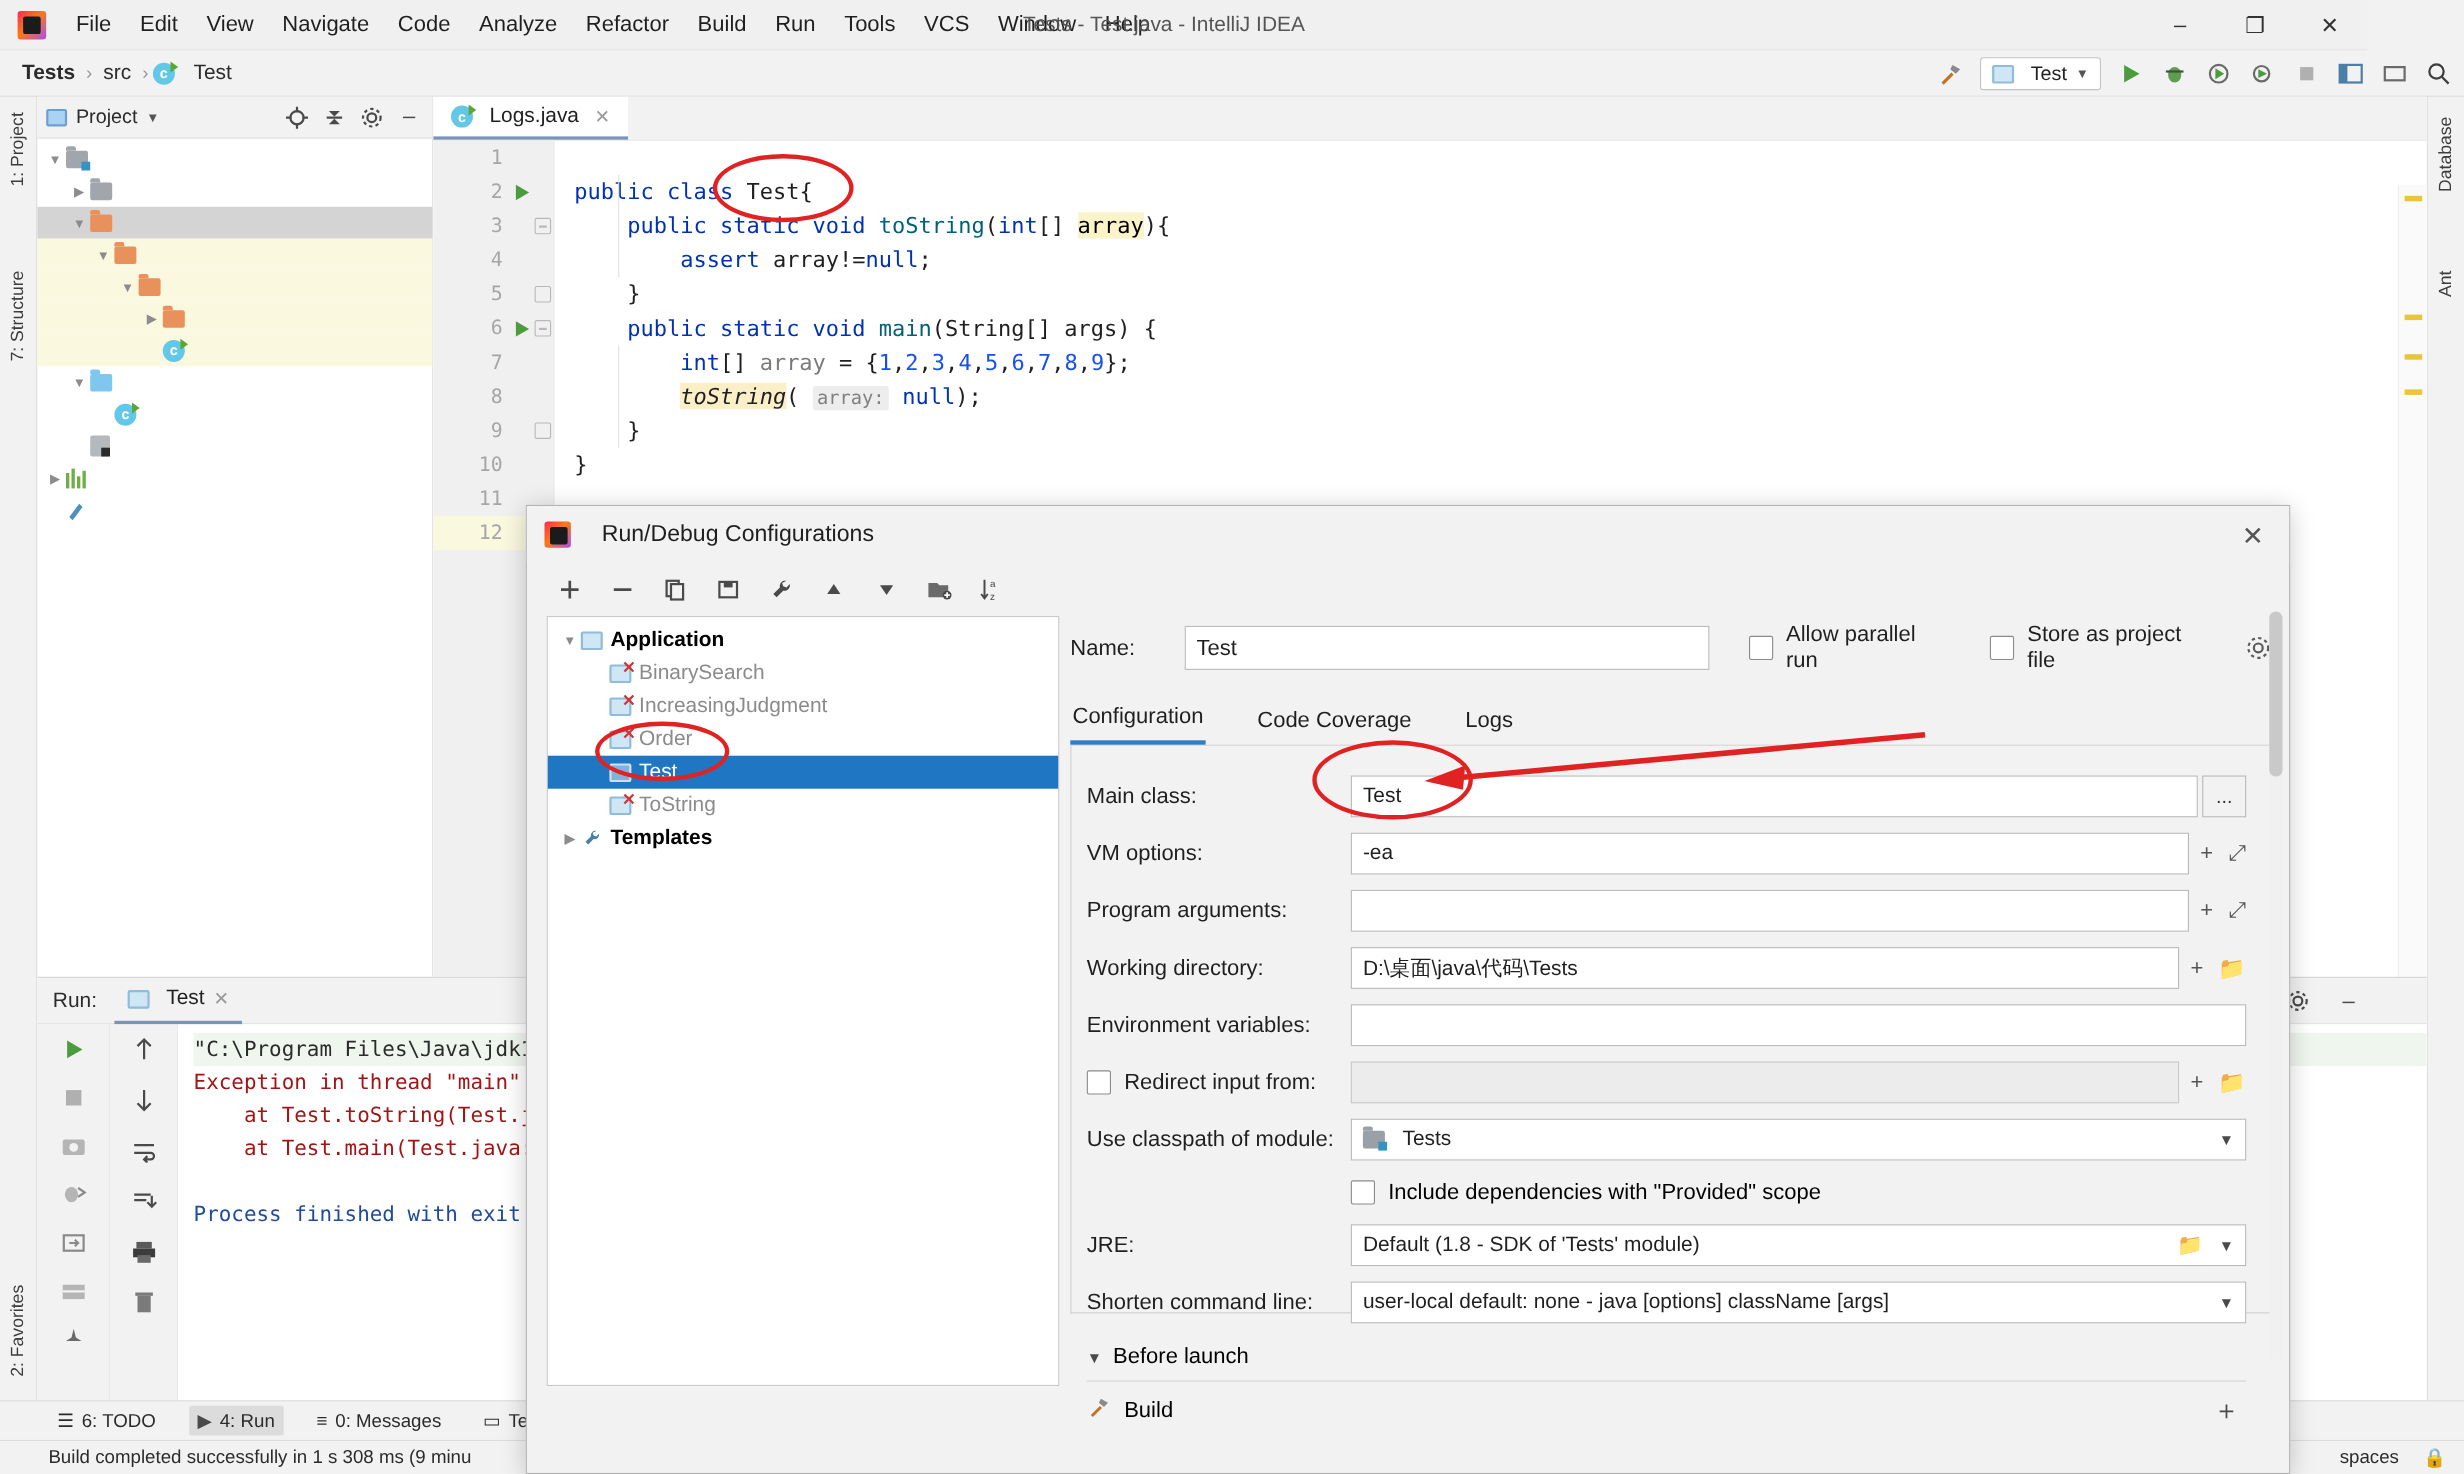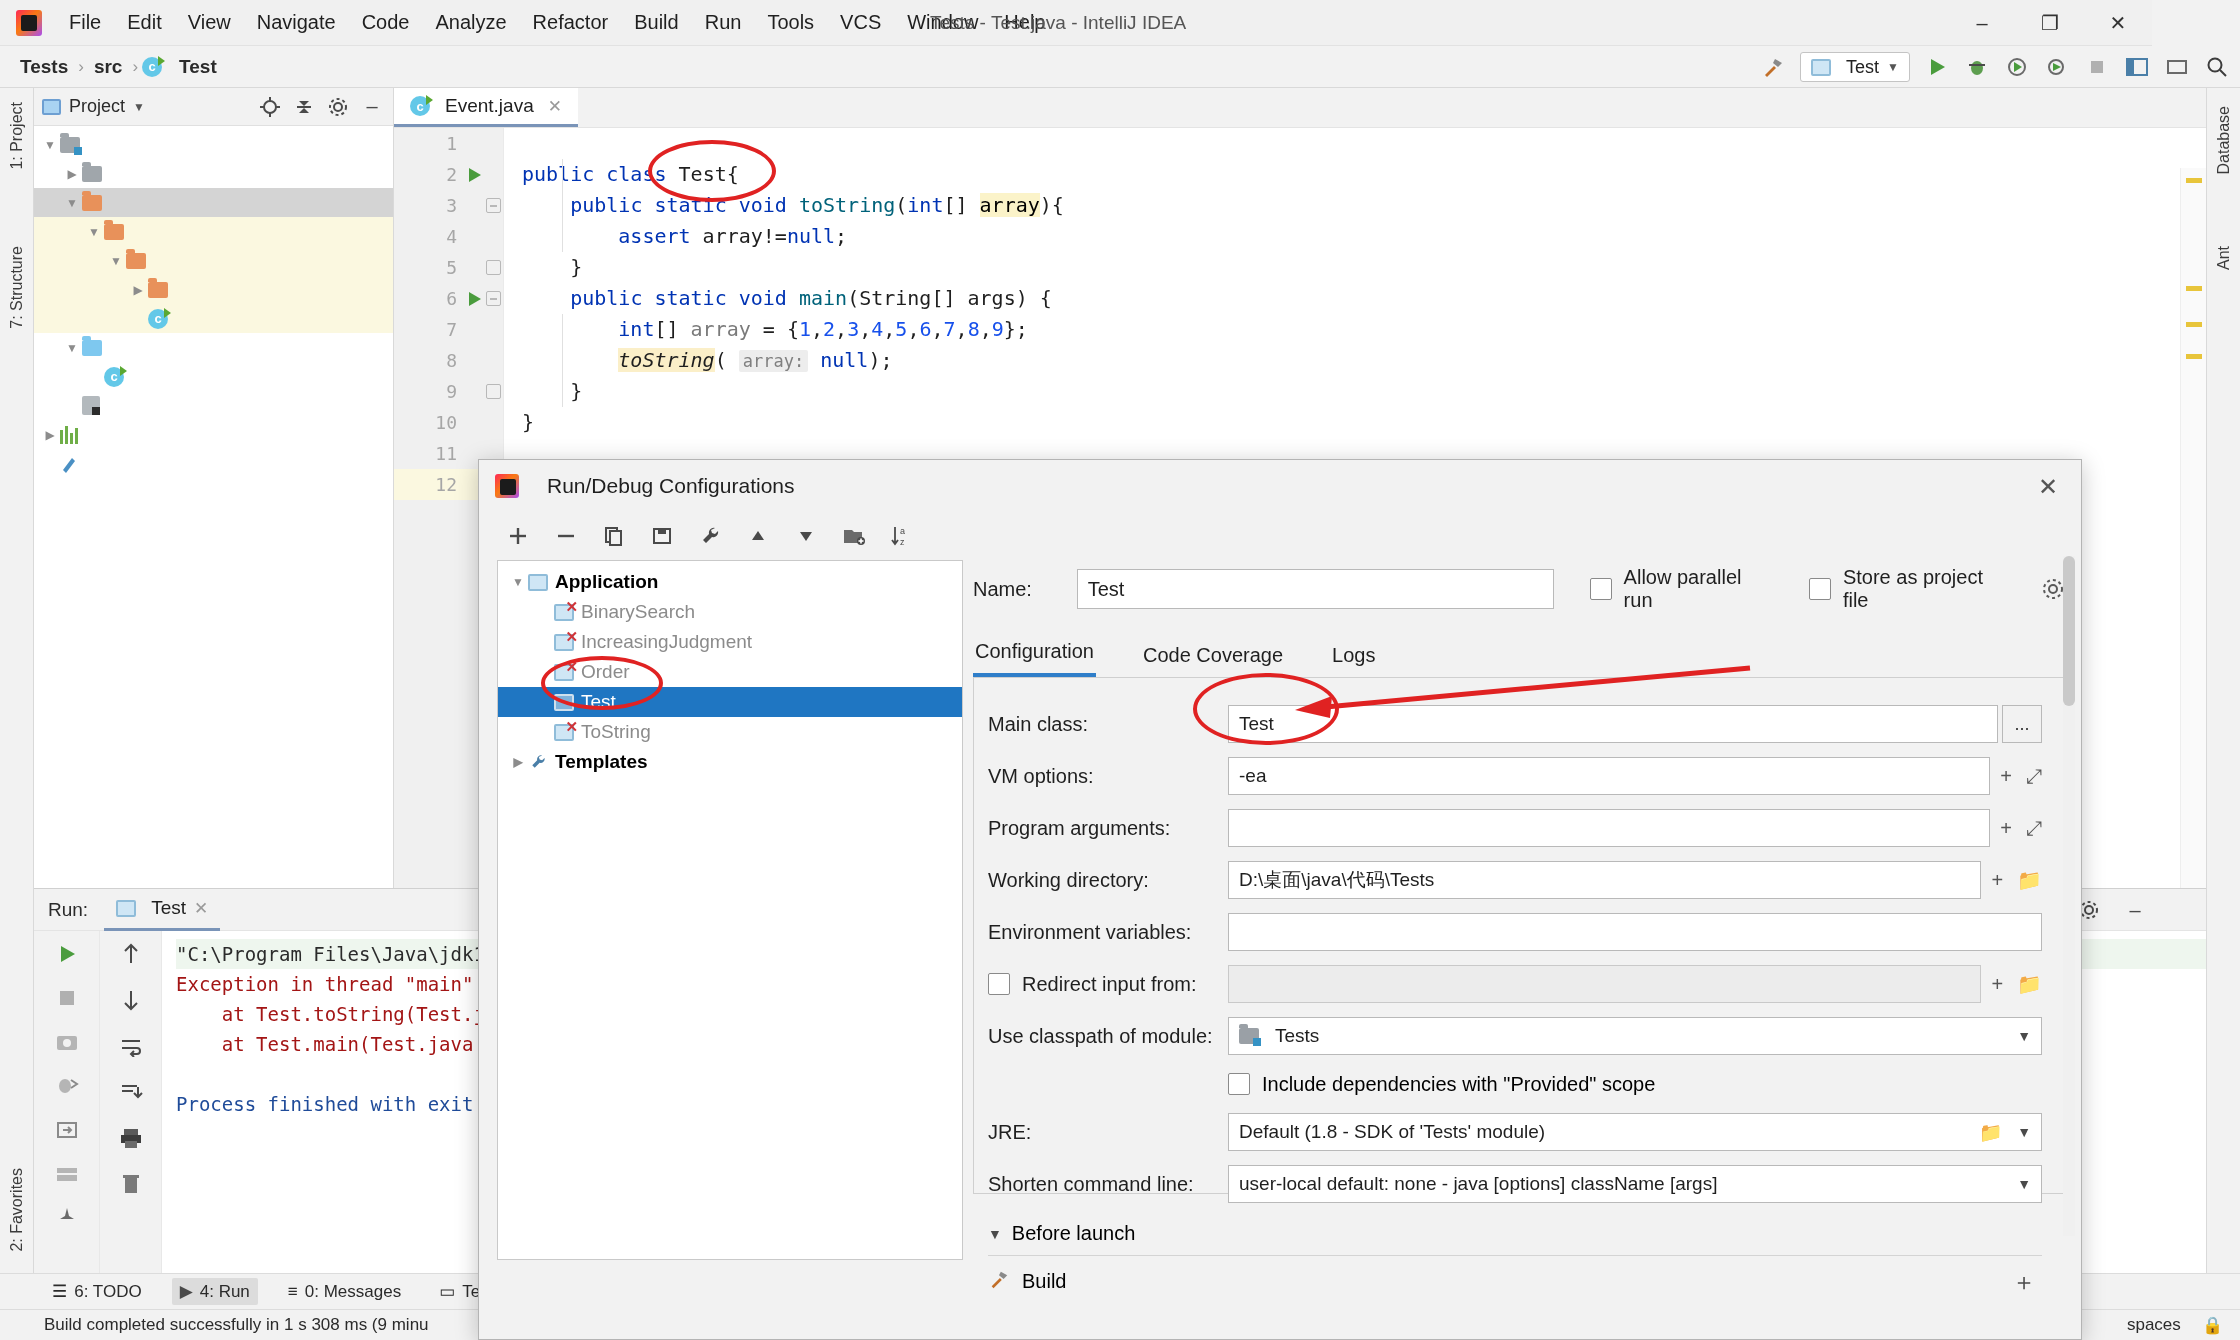--- a/index.html
+++ b/index.html
@@ -44,21 +44,21 @@
   }
   .win-btn.close { color: #333; }
 
   
   .navbar {
     position: absolute; top: 46px; left: 0; width: 2240px; height: 42px;
     background: #f2f2f2; border-bottom: 1px solid #d9d9d9;
     display: flex; align-items: center;
   }
   .crumbs { display: flex; align-items: center; margin-left: 14px; gap: 4px; }
-  .crumb { font-size: 19px; color: #2b2b2b; padding: 2px 6px; font-weight: bold; }
+  .crumb { font-size: 19px; color: #2b2b2b; padding: 2px 6px; }
   .crumb.bold { font-weight: bold; }
   .crumb-sep { color: #9a9a9a; font-size: 17px; }
   .navbar-right {
     position: absolute; right: 10px; top: 0; height: 42px;
     display: flex; align-items: center; gap: 14px;
   }
   .run-config-box {
     display: flex; align-items: center; gap: 8px;
     border: 1px solid #c4c4c4; background: #fff; border-radius: 3px;
     height: 30px; padding: 0 10px; font-size: 18px; color: #222;
@@ -554,21 +554,21 @@
             </svg></span>
           <span class="tree-label"></span>
         </div>
       </div>
   </div>
 
   <div class="editor-area">
     <div class="tabbar">
       <div class="etab">
         <span class="jclass">c</span>
-        <span>Event.java</span>
+        <span>Logs.java</span>
         <span class="x">✕</span>
       </div>
     </div>
     <div class="code-wrap">
       <div class="gutter" id="gutter">
           <div class="gline"><span>1</span></div>
           <div class="gline"><span>2</span><span class="run-arrow"></span></div>
           <div class="gline"><span>3</span><span class="fold minus"></span></div>
           <div class="gline"><span>4</span></div>
           <div class="gline"><span>5</span><span class="fold"></span></div>

